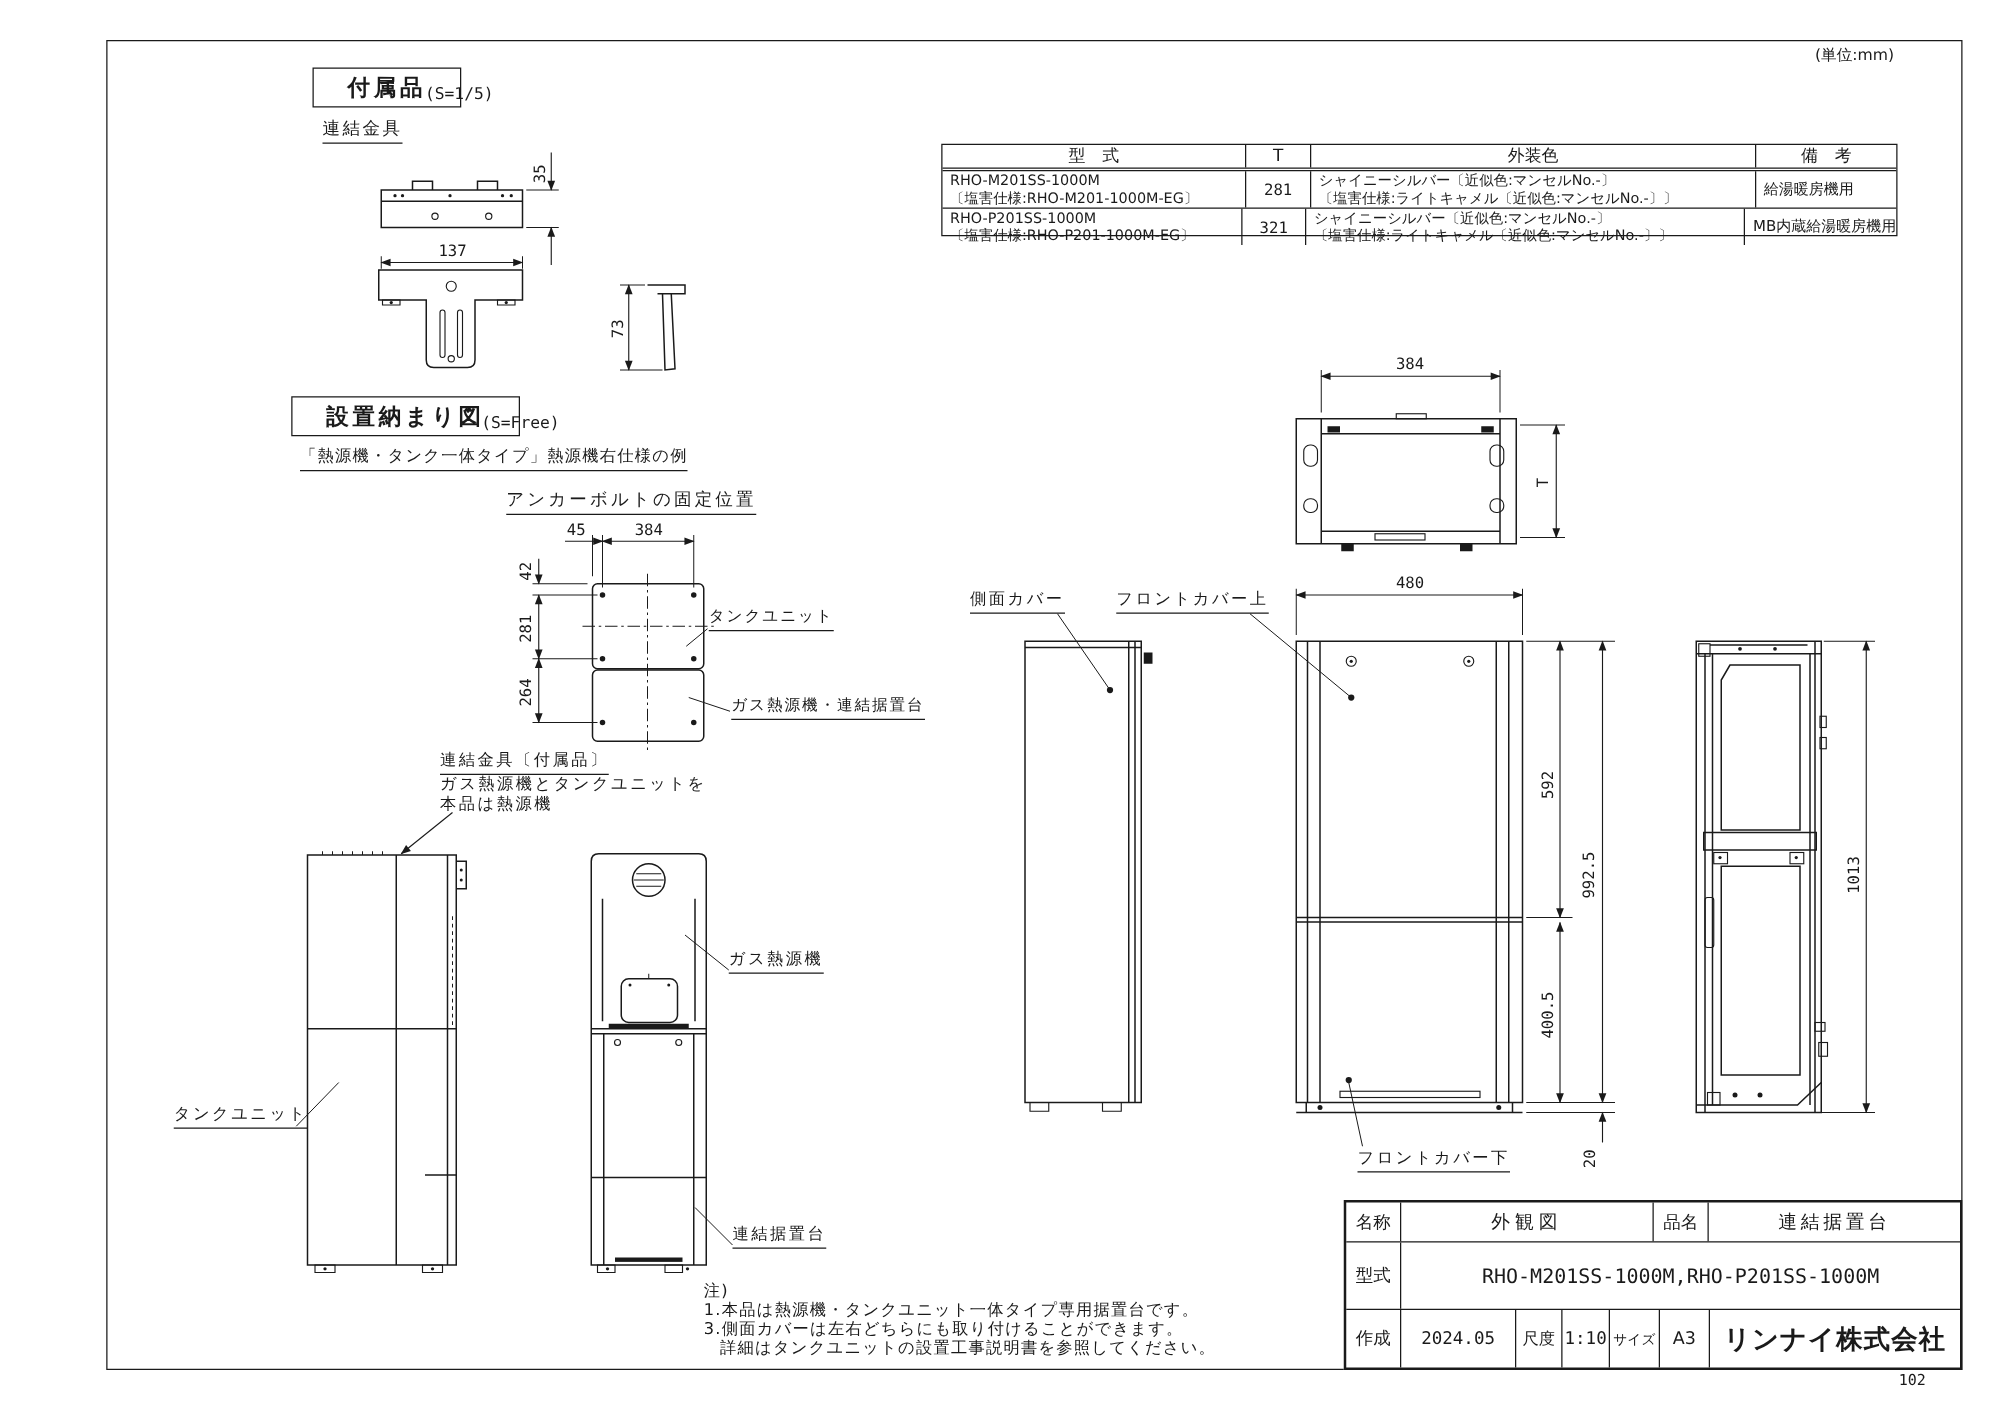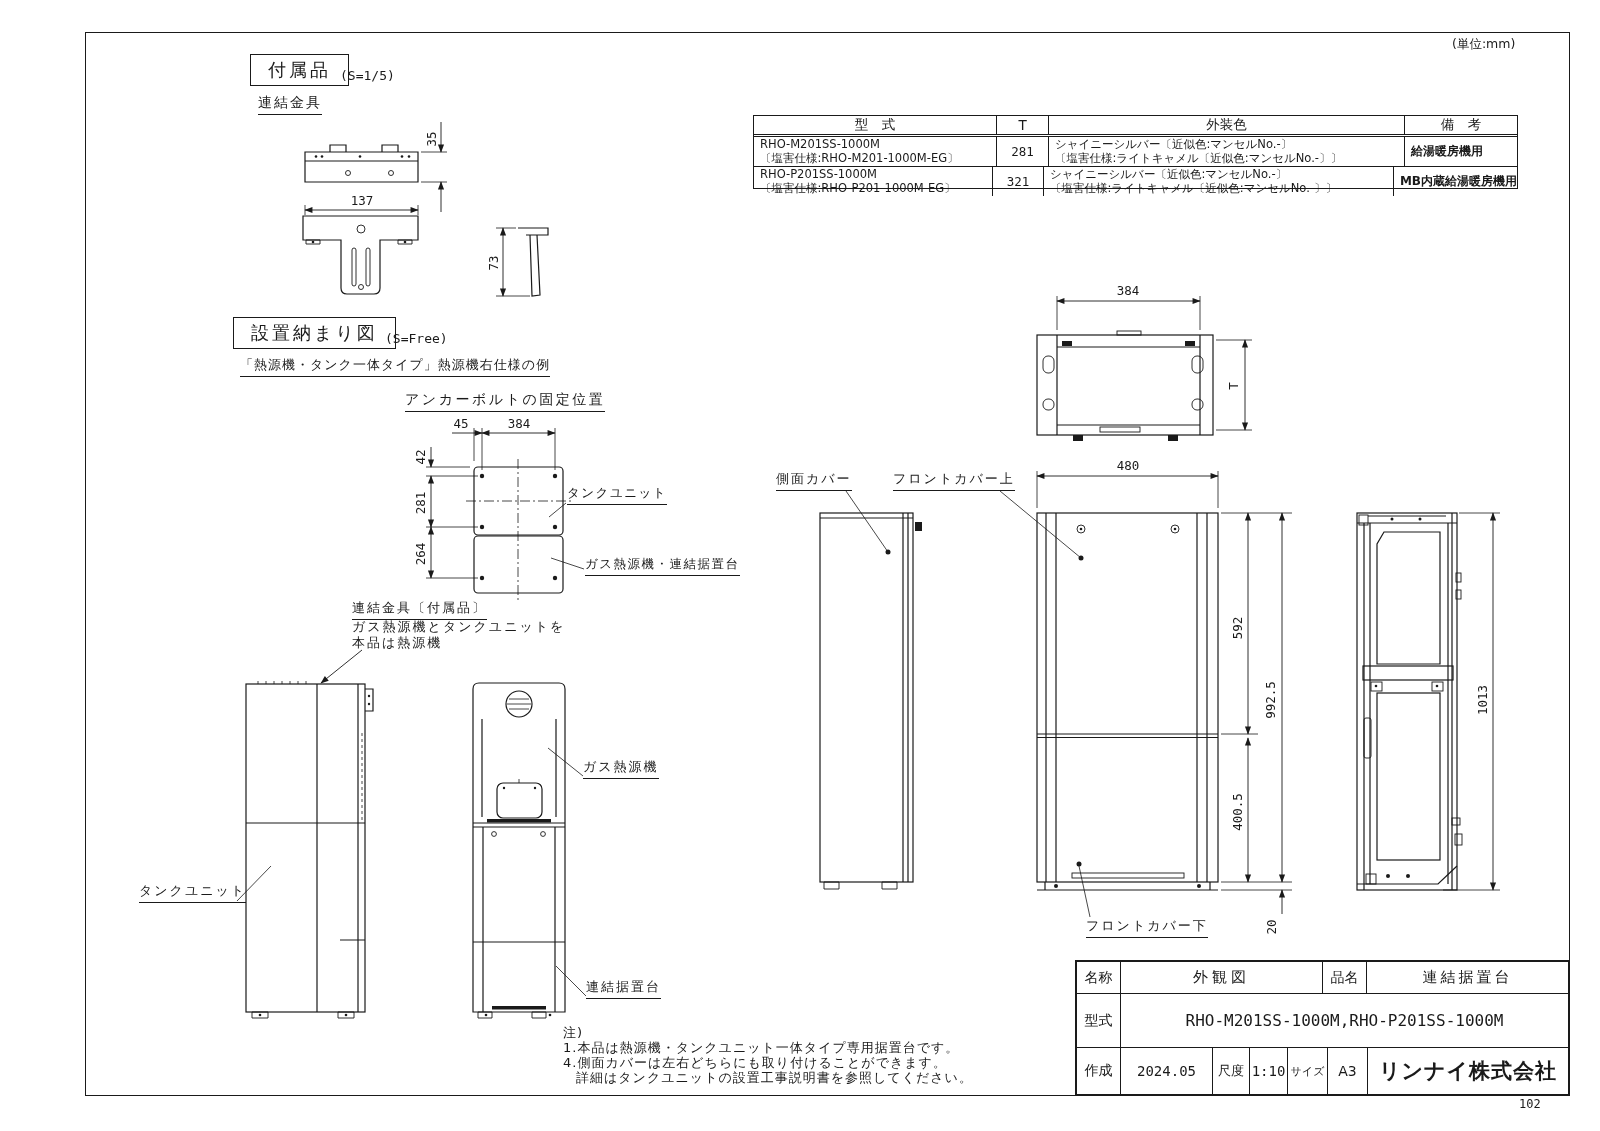--- a/index.html
+++ b/index.html
@@ -2,21 +2,21 @@
 <html><head>
 <meta charset="utf-8">
 <style>
   * { margin:0; padding:0; box-sizing:border-box; }
   html,body { background:#fff; }
   body { width:1600px; height:1131px; position:relative; overflow:hidden;
          font-family:"DejaVu Sans Mono","DejaVu Sans","Liberation Sans",sans-serif; color:#1a1a1a; }
   .abs { position:absolute; }
   .jp { font-family:"DejaVu Sans","Liberation Sans",sans-serif; }
   .ul { border-bottom:1.2px solid #1a1a1a; padding-bottom:2px; }
-  .boxed { border:1.6px solid #1a1a1a; padding:3px 17px; font-size:18px; letter-spacing:3px; }
+  .boxed { border:1.6px solid #1a1a1a; padding:3px 27px; font-size:18px; letter-spacing:3px;font-weight:bold; }
   .lbl { font-size:13px; letter-spacing:2px; white-space:nowrap; }
   .lbl-s { font-size:12.5px; letter-spacing:1.5px; white-space:nowrap; }
   .note { font-size:13px; letter-spacing:1px; white-space:nowrap; }
 
   
   .sheet-border { left:85px; top:32px; width:1485px; height:1064px; border:1.6px solid #1a1a1a; }
 
   
   svg.lw { position:absolute; left:0; top:0; width:1600px; height:1131px; }
   .o  { fill:none; stroke:#1a1a1a; stroke-width:1.2; }
@@ -34,21 +34,21 @@
   .spec .r { display:flex; }
   .spec .hr { height:33px; border-bottom:3px double #1a1a1a; }
   .spec .br { height:34px; border-bottom:1.2px solid #1a1a1a; }
   .spec .br:last-child { border-bottom:none; }
   .spec .c { border-right:1.2px solid #1a1a1a; display:flex; flex-direction:column; justify-content:center; }
   .spec .c:last-child { border-right:none; }
   .spec .c1 { width:243px; } .spec .c2 { width:52px; } .spec .c3 { width:356px; } .spec .c4 { flex:1; }
   .spec .hc { align-items:center; font-size:13.5px; }
   .spec .two { font-size:11.5px; line-height:1.25; padding-left:6px; white-space:nowrap; }
   .spec .mid { align-items:center; font-size:12.5px; font-family:"DejaVu Sans Mono",monospace; }
-  .spec .rem { font-size:12px; padding-left:6px; white-space:nowrap;font-weight:bold; }
+  .spec .rem { font-size:12px; padding-left:6px; white-space:nowrap; }
 
   
   .tb { left:1075px; top:960px; width:495px; height:136px; border:2px solid #1a1a1a; display:flex; flex-direction:column; background:#fff; font-family:"DejaVu Sans","Liberation Sans",sans-serif; }
   .tb .r { display:flex; border-bottom:1.4px solid #1a1a1a; }
   .tb .r:last-child { border-bottom:none; }
   .tb .r1 { height:32px;text-align:center; } .tb .r2 { height:54px; } .tb .r3 { flex:1;text-align:right; }
   .tb .c { border-right:1.4px solid #1a1a1a; display:flex; align-items:center; justify-content:center; white-space:nowrap; }
   .tb .c:last-child { border-right:none; }
   .tb .hd { width:44px; font-size:14px; }
   .tb .w-name { width:202px; font-size:15px; letter-spacing:4px; }
@@ -277,21 +277,21 @@
 <div class="abs jp ul lbl" style="left:139px; top:882px;">タンクユニット</div>
 <div class="abs jp ul lbl" style="left:583px; top:758px;">ガス熱源機</div>
 <div class="abs jp ul lbl" style="left:586px; top:978px;">連結据置台</div>
 
 <div class="abs jp ul lbl" style="left:776px; top:470px;">側面カバー</div>
 <div class="abs jp ul lbl" style="left:893px; top:470px;">フロントカバー上</div>
 <div class="abs jp ul lbl" style="left:1086px; top:917px;">フロントカバー下</div>
 
 <div class="abs jp note" style="left:563px; top:1024px;">注)</div>
 <div class="abs jp note" style="left:563px; top:1039px;">1.本品は熱源機・タンクユニット一体タイプ専用据置台です。</div>
-<div class="abs jp note" style="left:563px; top:1054px;">4.側面カバーは左右どちらにも取り付けることができます。</div>
+<div class="abs jp note" style="left:563px; top:1054px;">3.側面カバーは左右どちらにも取り付けることができます。</div>
 <div class="abs jp note" style="left:576px; top:1069px;">詳細はタンクユニットの設置工事説明書を参照してください。</div>
 
 <div class="abs spec">
   <div class="r hr">
     <div class="c c1 hc">型　式</div>
     <div class="c c2 hc">T</div>
     <div class="c c3 hc">外装色</div>
     <div class="c c4 hc">備　考</div>
   </div>
   <div class="r br">

